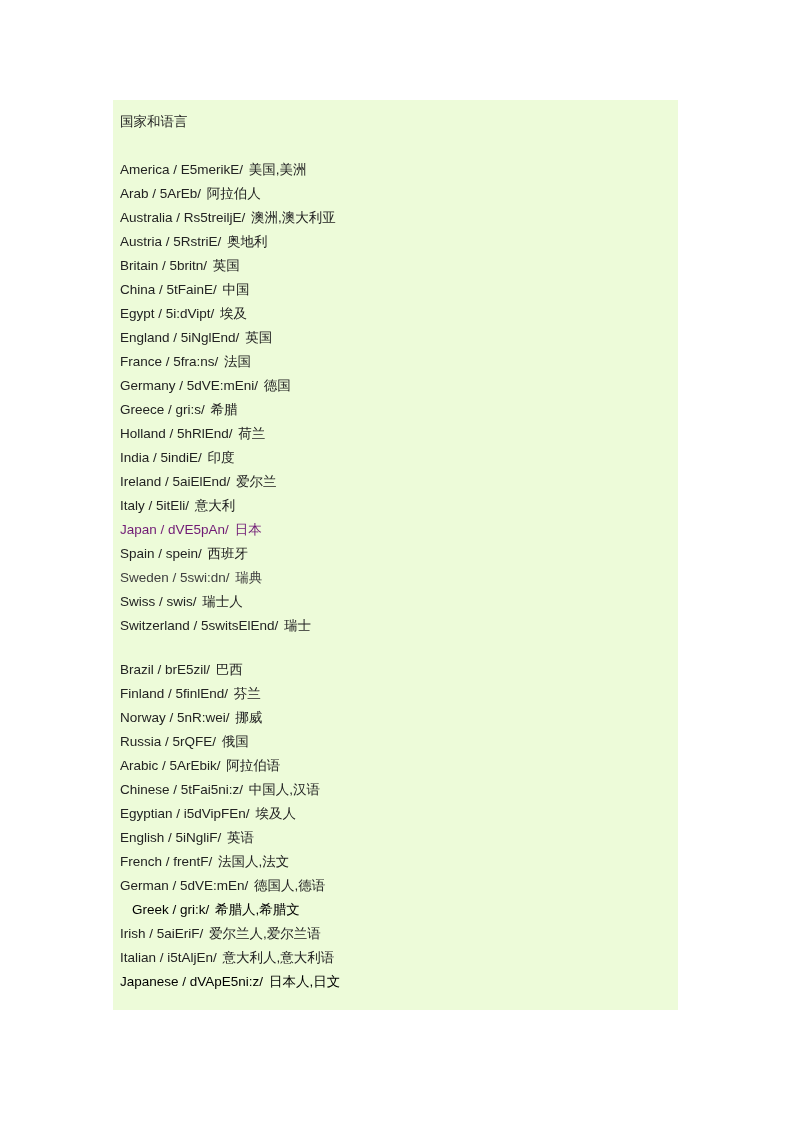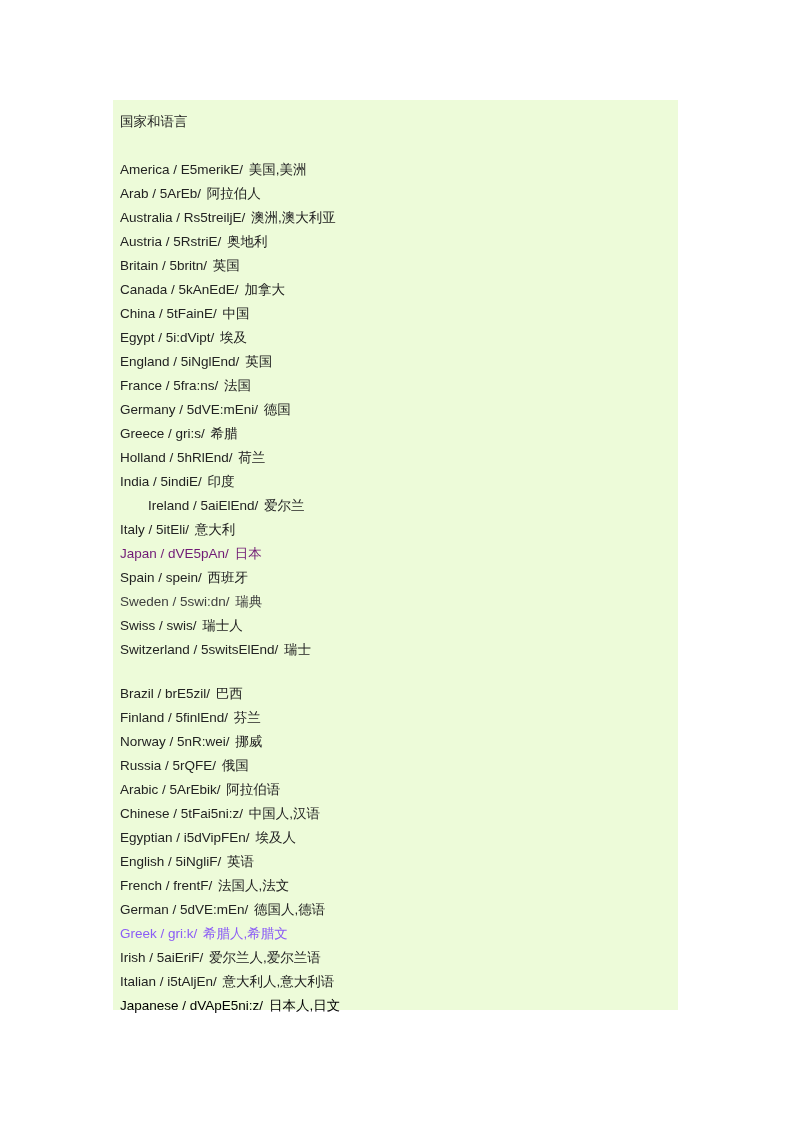--- a/index.html
+++ b/index.html
@@ -73,46 +73,45 @@
     <div class="doc-title" style="color: rgb(34, 34, 34);">国家和语言</div>
 
     <div class="spacer-line">&nbsp;</div>
 
     <ul class="entry-list" id="entry-list">
         <li class="entry" style="color: rgb(34, 34, 34);"><span class="word">America</span> <span class="phon">/ E5merikE/</span> <span class="gloss">美国,美洲</span></li>
         <li class="entry" style="color: rgb(34, 34, 34);"><span class="word">Arab</span> <span class="phon">/ 5ArEb/</span> <span class="gloss">阿拉伯人</span></li>
         <li class="entry" style="color: rgb(34, 34, 34);"><span class="word">Australia</span> <span class="phon">/ Rs5treiljE/</span> <span class="gloss">澳洲,澳大利亚</span></li>
         <li class="entry" style="color: rgb(34, 34, 34);"><span class="word">Austria</span> <span class="phon">/ 5RstriE/</span> <span class="gloss">奥地利</span></li>
         <li class="entry" style="color: rgb(34, 34, 34);"><span class="word">Britain</span> <span class="phon">/ 5britn/</span> <span class="gloss">英国</span></li>
-        <li class="entry" style="color: rgb(34, 34, 34);"><span class="word">Canada</span> <span class="phon">/ 5kAnEdE/</span> <span class="gloss">加拿大</span></li>
         <li class="entry" style="color: rgb(34, 34, 34);"><span class="word">China</span> <span class="phon">/ 5tFainE/</span> <span class="gloss">中国</span></li>
         <li class="entry" style="color: rgb(34, 34, 34);"><span class="word">Egypt</span> <span class="phon">/ 5i:dVipt/</span> <span class="gloss">埃及</span></li>
         <li class="entry" style="color: rgb(34, 34, 34);"><span class="word">England</span> <span class="phon">/ 5iNglEnd/</span> <span class="gloss">英国</span></li>
         <li class="entry" style="color: rgb(34, 34, 34);"><span class="word">France</span> <span class="phon">/ 5fra:ns/</span> <span class="gloss">法国</span></li>
         <li class="entry" style="color: rgb(34, 34, 34);"><span class="word">Germany</span> <span class="phon">/ 5dVE:mEni/</span> <span class="gloss">德国</span></li>
         <li class="entry" style="color: rgb(34, 34, 34);"><span class="word">Greece</span> <span class="phon">/ gri:s/</span> <span class="gloss">希腊</span></li>
         <li class="entry" style="color: rgb(34, 34, 34);"><span class="word">Holland</span> <span class="phon">/ 5hRlEnd/</span> <span class="gloss">荷兰</span></li>
         <li class="entry" style="color: rgb(34, 34, 34);"><span class="word">India</span> <span class="phon">/ 5indiE/</span> <span class="gloss">印度</span></li>
-        <li class="entry" style="color: rgb(34, 34, 34); margin-left: 28px;"><span class="word">Ireland</span> <span class="phon">/ 5aiElEnd/</span> <span class="gloss">爱尔兰</span></li>
+        <li class="entry" style="color: rgb(34, 34, 34);"><span class="word">Ireland</span> <span class="phon">/ 5aiElEnd/</span> <span class="gloss">爱尔兰</span></li>
         <li class="entry" style="color: rgb(34, 34, 34);"><span class="word">Italy</span> <span class="phon">/ 5itEli/</span> <span class="gloss">意大利</span></li>
         <li class="entry" style="color: #701a75;"><span class="word">Japan</span> <span class="phon">/ dVE5pAn/</span> <span class="gloss">日本</span></li>
         <li class="entry" style="color: rgb(34, 34, 34);"><span class="word">Spain</span> <span class="phon">/ spein/</span> <span class="gloss">西班牙</span></li>
         <li class="entry" style="color: #404040;"><span class="word">Sweden</span> <span class="phon">/ 5swi:dn/</span> <span class="gloss">瑞典</span></li>
         <li class="entry" style="color: rgb(34, 34, 34);"><span class="word">Swiss</span> <span class="phon">/ swis/</span> <span class="gloss">瑞士人</span></li>
         <li class="entry" style="color: rgb(34, 34, 34);"><span class="word">Switzerland</span> <span class="phon">/ 5switsElEnd/</span> <span class="gloss">瑞士</span></li>
         <li class="entry" style="color: rgb(34, 34, 34); margin-top: 20px;"><span class="word">Brazil</span> <span class="phon">/ brE5zil/</span> <span class="gloss">巴西</span></li>
         <li class="entry" style="color: rgb(34, 34, 34);"><span class="word">Finland</span> <span class="phon">/ 5finlEnd/</span> <span class="gloss">芬兰</span></li>
         <li class="entry" style="color: rgb(34, 34, 34);"><span class="word">Norway</span> <span class="phon">/ 5nR:wei/</span> <span class="gloss">挪威</span></li>
         <li class="entry" style="color: rgb(34, 34, 34);"><span class="word">Russia</span> <span class="phon">/ 5rQFE/</span> <span class="gloss">俄国</span></li>
         <li class="entry" style="color: rgb(34, 34, 34);"><span class="word">Arabic</span> <span class="phon">/ 5ArEbik/</span> <span class="gloss">阿拉伯语</span></li>
         <li class="entry" style="color: rgb(34, 34, 34);"><span class="word">Chinese</span> <span class="phon">/ 5tFai5ni:z/</span> <span class="gloss">中国人,汉语</span></li>
         <li class="entry" style="color: rgb(34, 34, 34);"><span class="word">Egyptian</span> <span class="phon">/ i5dVipFEn/</span> <span class="gloss">埃及人</span></li>
         <li class="entry" style="color: rgb(34, 34, 34);"><span class="word">English</span> <span class="phon">/ 5iNgliF/</span> <span class="gloss">英语</span></li>
         <li class="entry" style="color: rgb(34, 34, 34);"><span class="word">French</span> <span class="phon">/ frentF/</span> <span class="gloss">法国人,法文</span></li>
         <li class="entry" style="color: rgb(34, 34, 34);"><span class="word">German</span> <span class="phon">/ 5dVE:mEn/</span> <span class="gloss">德国人,德语</span></li>
-        <li class="entry" style="color: #8b5cf6;"><span class="word">Greek</span> <span class="phon">/ gri:k/</span> <span class="gloss">希腊人,希腊文</span></li>
+        <li class="entry" style="color: #000000; margin-left: 12px;"><span class="word">Greek</span> <span class="phon">/ gri:k/</span> <span class="gloss">希腊人,希腊文</span></li>
         <li class="entry" style="color: rgb(34, 34, 34);"><span class="word">Irish</span> <span class="phon">/ 5aiEriF/</span> <span class="gloss">爱尔兰人,爱尔兰语</span></li>
         <li class="entry" style="color: rgb(34, 34, 34);"><span class="word">Italian</span> <span class="phon">/ i5tAljEn/</span> <span class="gloss">意大利人,意大利语</span></li>
         <li class="entry" style="color: #000000;"><span class="word">Japanese</span> <span class="phon">/ dVApE5ni:z/</span> <span class="gloss">日本人,日文</span></li>
       </ul>
 
   </div>
 </div>
 
 </body></html>

